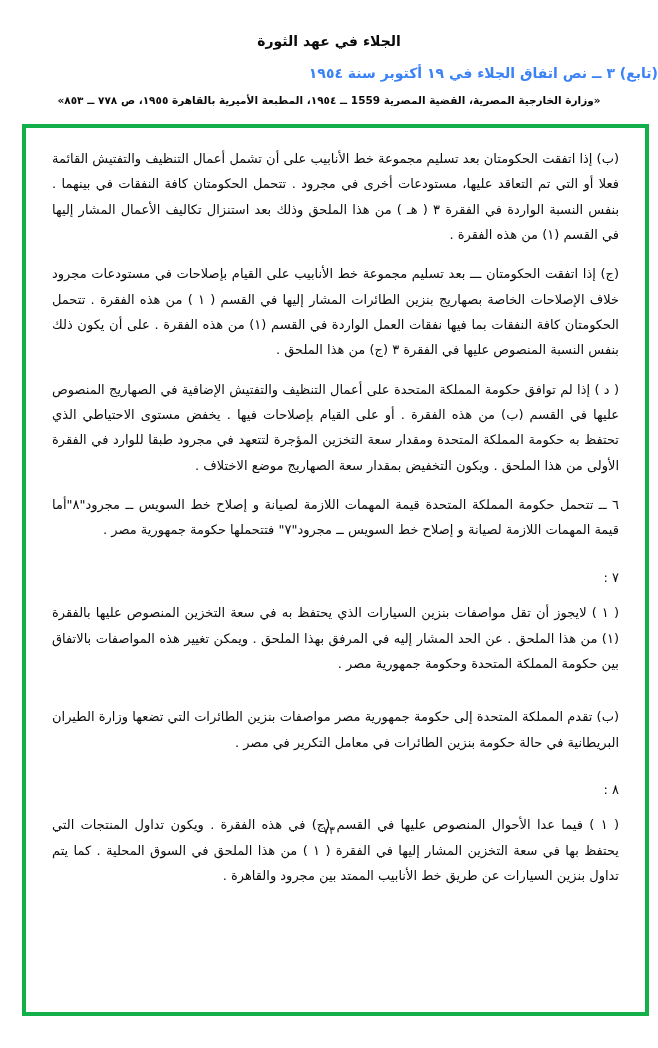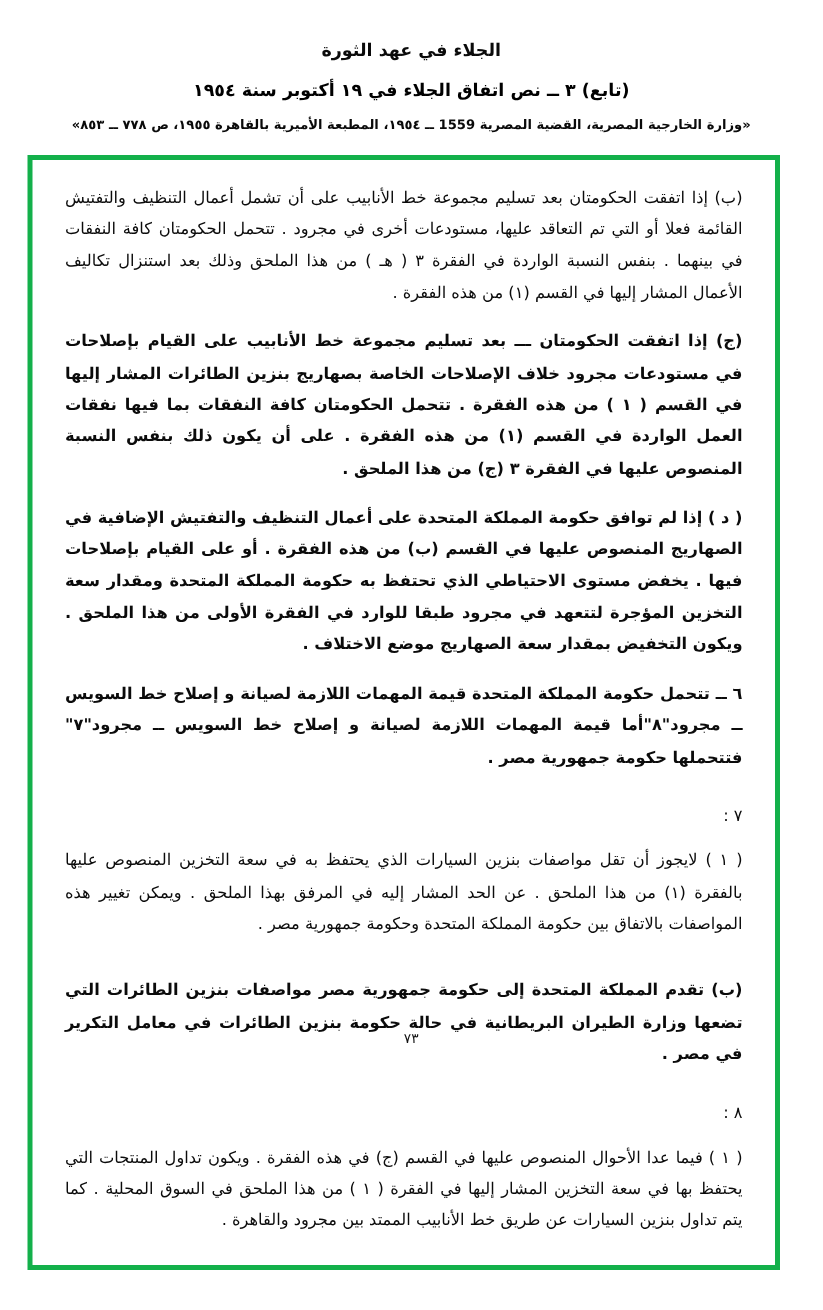--- a/index.html
+++ b/index.html
@@ -30,37 +30,38 @@
     font-size: 14px;
     font-weight: bold;
     color: #0a0a0a;
     line-height: 1.6;
     margin: 0 0 10px 0;
     direction: rtl;
   }
   .doc-subtitle {
     font-size: 14px;
     font-weight: bold;
-    color: #000000;
+    color: #3b82f6;
     line-height: 1.6;
     margin: 0 0 8px 0;
     direction: rtl;
+    text-align: right;
   }
   .doc-source {
     font-size: 10.5px;
     font-weight: bold;
     color: #0a0a0a;
     line-height: 1.5;
     margin: 0;
     direction: rtl;
   }
   .frame {
     position: absolute;
     top: 124px;
-    right: 34px;
+    right: 9px;
     left: 22px;
     height: 892px;
     border: 4px solid #13b04a;
     box-sizing: border-box;
     background: #ffffff;
     padding: 18px 26px 10px 26px;
     overflow: hidden;
   }
   .body-text {
     direction: rtl;
@@ -72,21 +73,20 @@
   .para {
     margin: 0 0 14px 0;
     text-align: justify;
     text-justify: inter-word;
   }
   .para.tight {
     margin-bottom: 28px;
   }
   .para.gap-before {
     margin-top: 4px;
-    font-weight: bold;
   }
   .section-num {
     margin: 22px 0 10px 0;
     direction: rtl;
     text-align: right;
     font-size: 13px;
   }
   .page-number {
     position: absolute;
     bottom: 16px;

